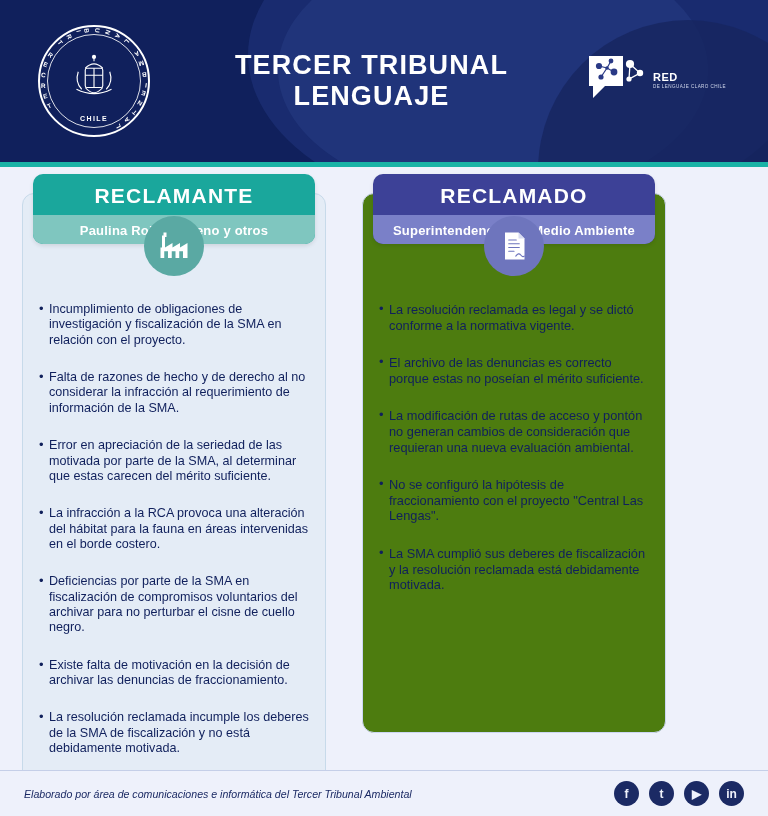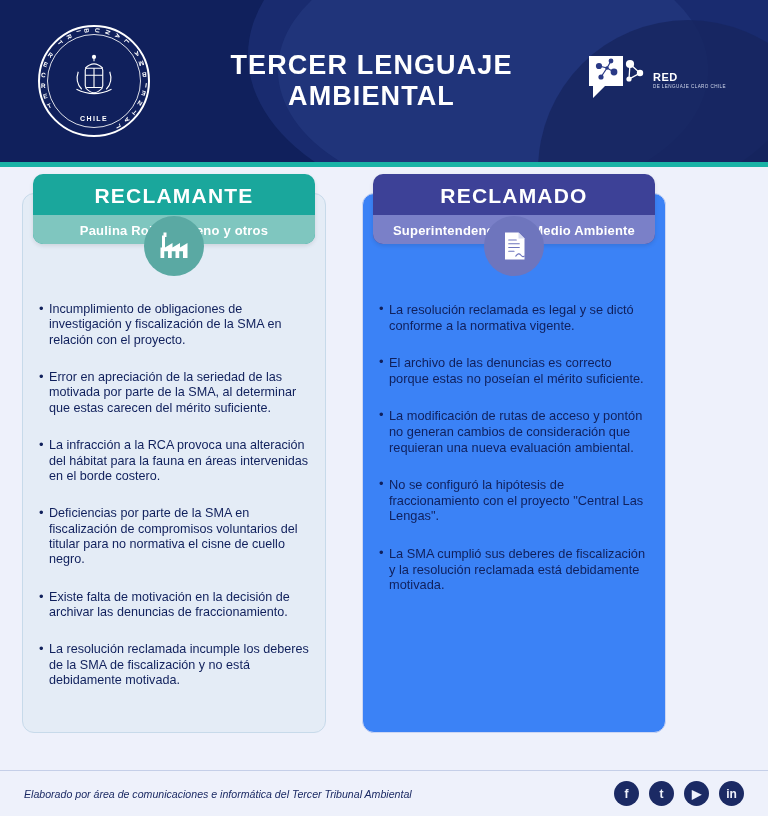--- a/index.html
+++ b/index.html
@@ -154,21 +154,21 @@
   .card {
     position: relative;
     background: #e3e9fa;
     border: 1px solid #c9d4f2;
     border-radius: 12px;
     width: 100%;
     padding: 86px 16px 16px 16px;
     min-height: 540px;
   }
   .card.left  { background: #e4ecf6; border-color: #c7daea; }
-  .card.right { background: #3b82f6; border-color: #ccd6f3; }
+  .card.right { background: #4d7c0f; border-color: #ccd6f3; }
 
   .tab {
     position: absolute;
     top: -20px; left: 10px; right: 10px;
     border-radius: 10px;
     color: #fff;
     text-align: center;
     padding: 10px 6px 10px 6px;
     box-shadow: 0 2px 4px rgba(0,0,0,.10);
   }
@@ -319,21 +319,21 @@
             <path d="M14 24 q-4 12 4 20"></path>
             <path d="M50 24 q4 12 -4 20"></path>
             <path d="M12 44 q20 10 40 0"></path>
           </g>
           <circle cx="32" cy="7" r="2.4" fill="#ffffff"></circle>
         </svg>
         <div class="chile">CHILE</div>
       </div>
 
       <div class="title-wrap">
-        <div class="main-title">TERCER LENGUAJE AMBIENTAL</div>
+        <div class="main-title">TERCER TRIBUNAL LENGUAJE</div>
       </div>
 
       <div class="red-logo">
         <svg class="mark" viewBox="0 0 64 62">
           <path d="M6 6 H40 V36 H22 L10 48 V36 H6 Z" fill="#ffffff"></path>
           <g fill="#2a3a86">
             <circle cx="16" cy="16" r="3.1"></circle>
             <circle cx="28" cy="11" r="2.4"></circle>
             <circle cx="31" cy="22" r="3.4"></circle>
             <circle cx="18" cy="27" r="2.6"></circle>
@@ -383,23 +383,24 @@
             <g fill="#5aa9a3">
               <rect x="11" y="31" width="5" height="9"></rect>
               <rect x="21" y="31" width="5" height="9"></rect>
               <rect x="31" y="31" width="5" height="9"></rect>
             </g>
           </svg>
         </div>
 
         <ul class="bullets">
           <li>Incumplimiento de obligaciones de investigación y fiscalización de la SMA en relación con el proyecto.</li>
+          <li>Falta de razones de hecho y de derecho al no considerar la infracción al requerimiento de información de la SMA.</li>
           <li>Error en apreciación de la seriedad de las motivada por parte de la SMA, al determinar que estas carecen del mérito suficiente.</li>
           <li>La infracción a la RCA provoca una alteración del hábitat para la fauna en áreas intervenidas en el borde costero.</li>
-          <li>Deficiencias por parte de la SMA en fiscalización de compromisos voluntarios del titular para no normativa el cisne de cuello negro.</li>
+          <li>Deficiencias por parte de la SMA en fiscalización de compromisos voluntarios del archivar para no perturbar el cisne de cuello negro.</li>
           <li>Existe falta de motivación en la decisión de archivar las denuncias de fraccionamiento.</li>
           <li>La resolución reclamada incumple los deberes de la SMA de fiscalización y no está debidamente motivada.</li>
         </ul>
       </div>
     </div>
 
     <div class="column">
       <div class="card right">
         <div class="tab indigo">
           <div class="tab-title">RECLAMADO</div>

